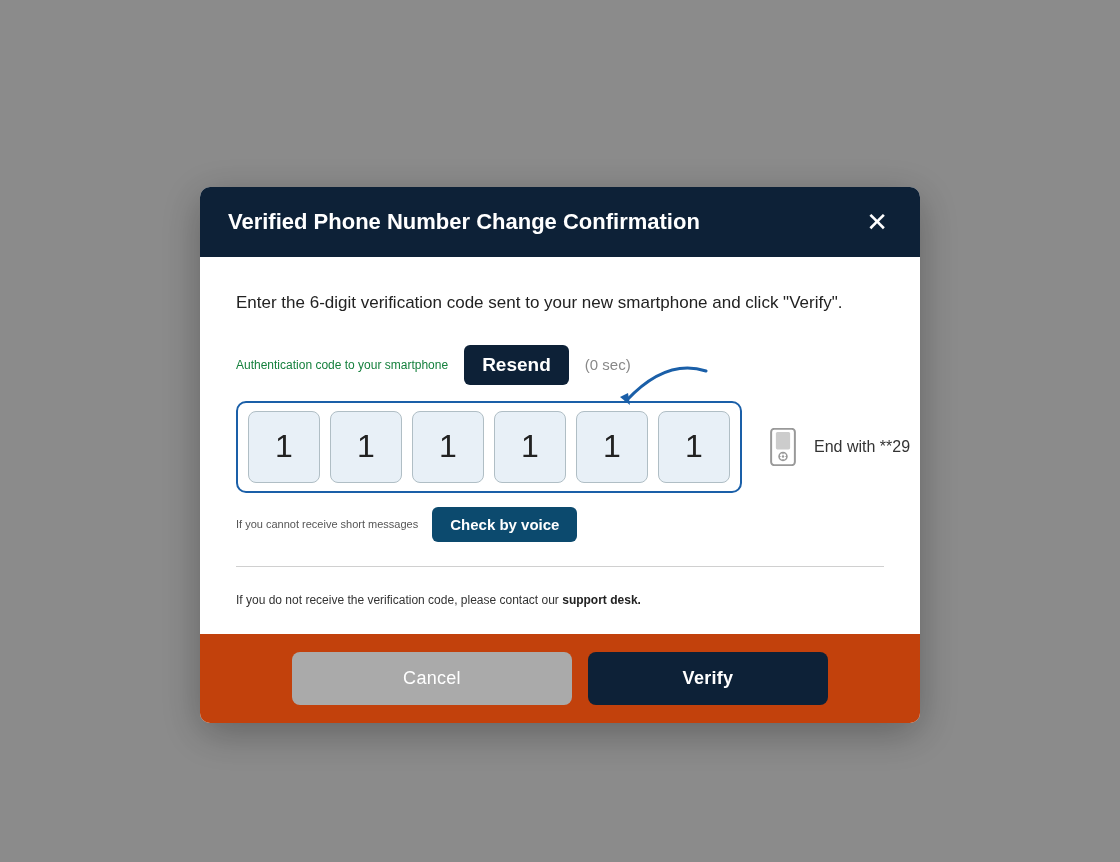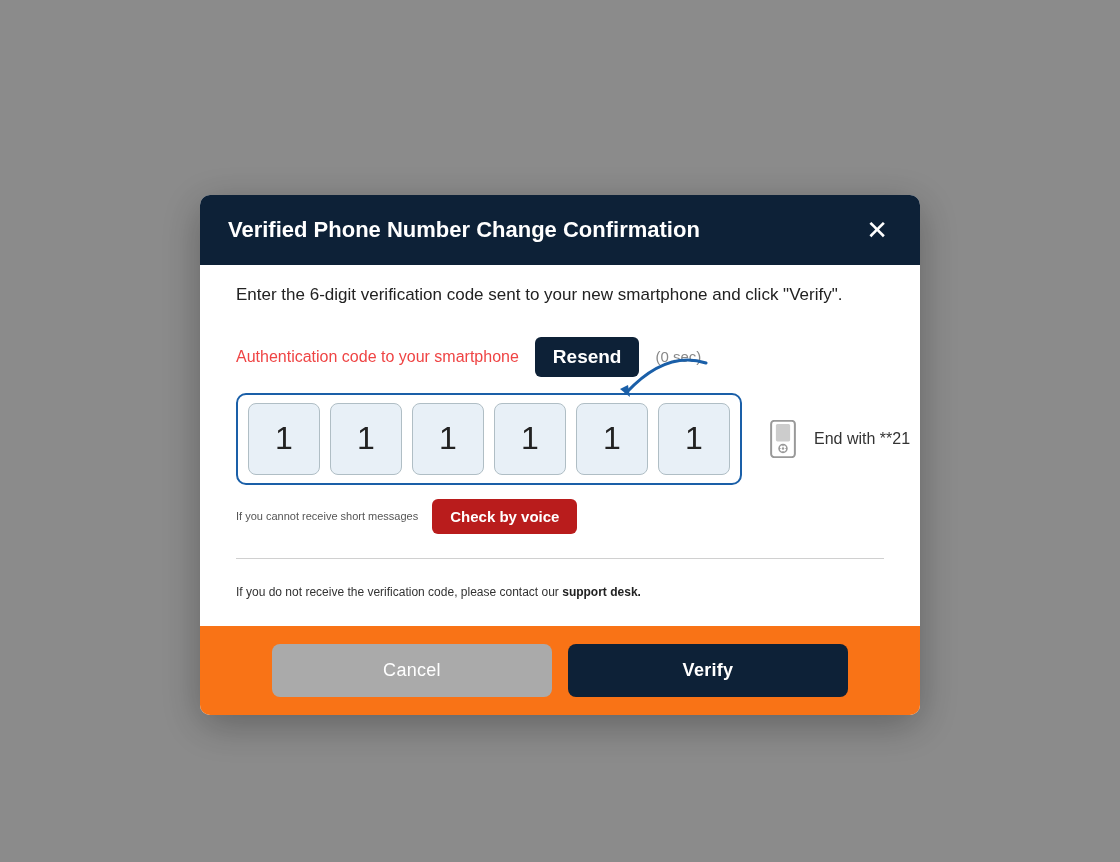--- a/index.html
+++ b/index.html
@@ -55,21 +55,21 @@
       background: none;
       border: none;
       color: #fff;
       font-size: 26px;
       cursor: pointer;
       line-height: 1;
       padding: 0 4px;
     }
 
     .modal-body {
-      padding: 16px 36px 24px;
+      padding: 32px 36px 24px;
     }
 
     .intro-text {
       font-size: 17px;
       color: #222;
       line-height: 1.6;
       margin-bottom: 28px;
     }
 
     .auth-section {
@@ -77,22 +77,22 @@
     }
 
     .auth-row {
       display: flex;
       align-items: center;
       gap: 16px;
       margin-bottom: 16px;
     }
 
     .auth-label {
-      font-size: 16px;
-      color: #ef4444;
+      font-size: 12px;
+      color: #15803d;
       white-space: nowrap;
     }
 
     .resend-btn {
       background: #0d2137;
       color: #fff;
       border: none;
       border-radius: 6px;
       padding: 9px 18px;
       font-size: 19px;
@@ -182,21 +182,21 @@
       gap: 14px;
       margin-top: 14px;
     }
 
     .cannot-receive-text {
       font-size: 11px;
       color: #555;
     }
 
     .voice-btn {
-      background: #b91c1c;
+      background: #0c4a6e;
       color: #fff;
       border: none;
       border-radius: 6px;
       padding: 9px 18px;
       font-size: 15px;
       font-weight: 600;
       cursor: pointer;
       white-space: nowrap;
     }
 
@@ -213,21 +213,21 @@
     }
 
     .support-link {
       font-weight: 700;
       color: #222;
       text-decoration: none;
       cursor: pointer;
     }
 
     .modal-footer {
-      background: #f97316;
+      background: #c2410c;
       padding: 18px 57px;
       display: flex;
       gap: 16px;
       justify-content: center;
       align-items: flex-end;
     }
 
     .cancel-btn {
       background: #aaa;
       color: #fff;
@@ -243,21 +243,21 @@
 
     .verify-btn {
       background: #0d2137;
       color: #fff;
       border: none;
       border-radius: 8px;
       padding: 16px 0;
       font-size: 18px;
       font-weight: 600;
       cursor: pointer;
-      width: 280px;
+      width: 240px;
       letter-spacing: 0.3px;
     }
   </style>
 </head>
 <body>
 
 <div class="modal-overlay">
   <div class="modal">
 
     <div class="modal-header">
@@ -303,21 +303,21 @@
                   <rect x="4" y="1" width="30" height="46" rx="4" fill="none" stroke="#999" stroke-width="2.5"></rect>
                   <rect x="10" y="5" width="18" height="22" rx="2" fill="#ccc"></rect>
                   <circle cx="19" cy="36" r="5" fill="none" stroke="#999" stroke-width="2"></circle>
                   <circle cx="19" cy="36" r="1.5" fill="#999"></circle>
                   <line x1="14" y1="36" x2="16" y2="36" stroke="#999" stroke-width="1.5"></line>
                   <line x1="22" y1="36" x2="24" y2="36" stroke="#999" stroke-width="1.5"></line>
                   <line x1="19" y1="31" x2="19" y2="33" stroke="#999" stroke-width="1.5"></line>
                   <line x1="19" y1="39" x2="19" y2="41" stroke="#999" stroke-width="1.5"></line>
                 </svg>
               </div>
-              <span class="end-with-text">End with **21</span>
+              <span class="end-with-text">End with **29</span>
             </div>
           </div>
 
         </div>
 
         <div class="cannot-receive-row">
           <span class="cannot-receive-text">If you cannot receive short messages</span>
           <button class="voice-btn">Check by voice</button>
         </div>
 

